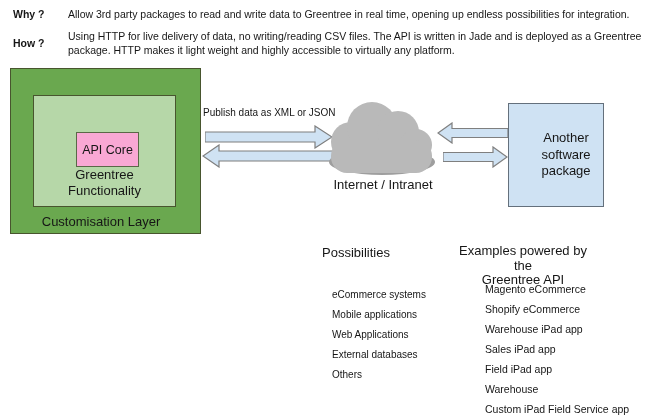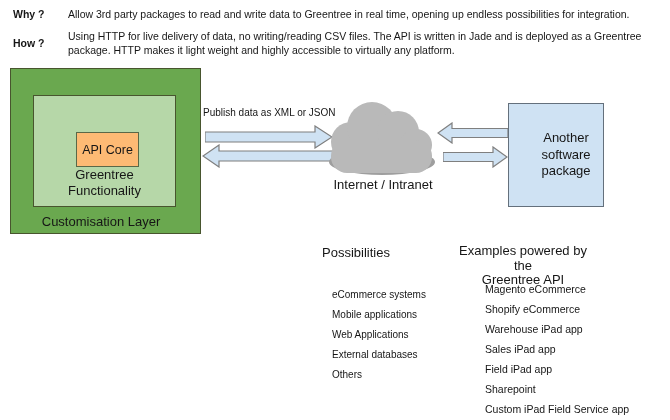--- a/index.html
+++ b/index.html
@@ -10,21 +10,21 @@
   .abs{position:absolute;}
   .qa-label{font-size:10.5px;font-weight:bold;white-space:nowrap;}
   .qa-text{font-size:10.5px;line-height:13.5px;}
   .qa-text div{white-space:nowrap;}
 
   
   .outer-box{left:10px;top:68px;width:191px;height:166px;background:#6aa84f;border:1.5px solid #48552e;box-sizing:border-box;}
   .outer-label{left:10px;top:214px;width:182px;text-align:center;font-size:13px;}
   .inner-box{left:33px;top:95px;width:143px;height:112px;background:#b6d7a8;border:1.5px solid #48552e;box-sizing:border-box;}
   .inner-label{left:33px;top:167px;width:143px;text-align:center;font-size:13px;line-height:16px;}
-  .api-box{left:76px;top:132px;width:63px;height:35px;background:#fdba74;border:1.2px solid #5a6847;box-sizing:border-box;
+  .api-box{left:76px;top:132px;width:63px;height:35px;background:#f9a8d4;border:1.2px solid #5a6847;box-sizing:border-box;
     display:flex;align-items:center;justify-content:center;font-size:12.5px;}
 
   
   .publish-label{left:203px;top:107px;width:132px;font-size:10px;white-space:nowrap;}
   .receive-label{left:200px;top:162px;width:128px;text-align:center;font-size:10px;line-height:12px;}
 
   .cloud-label{left:316px;top:177px;width:134px;text-align:center;font-size:13px;}
 
   .package-box{left:508px;top:103px;width:96px;height:104px;background:#cfe2f3;border:1.5px solid #64707c;box-sizing:border-box;
     display:flex;flex-direction:column;align-items:center;justify-content:center;font-size:13px;line-height:16.5px;text-align:center;padding-left:20px;}
@@ -107,17 +107,17 @@
   <div class="abs list-title ex-title">
     <div>Examples powered by the</div>
     <div>Greentree API</div>
   </div>
   <div class="abs elist">
     <div>Magento eCommerce</div>
     <div>Shopify eCommerce</div>
     <div>Warehouse iPad app</div>
     <div>Sales iPad app</div>
     <div>Field iPad app</div>
-    <div>Sharepoint</div>
+    <div>Warehouse</div>
     <div>Custom iPad Field Service app</div>
   </div>
 
 </div>
 
 </body></html>

